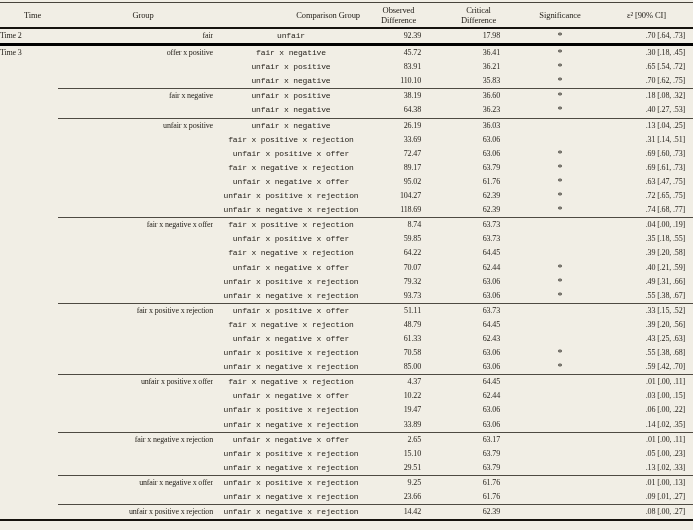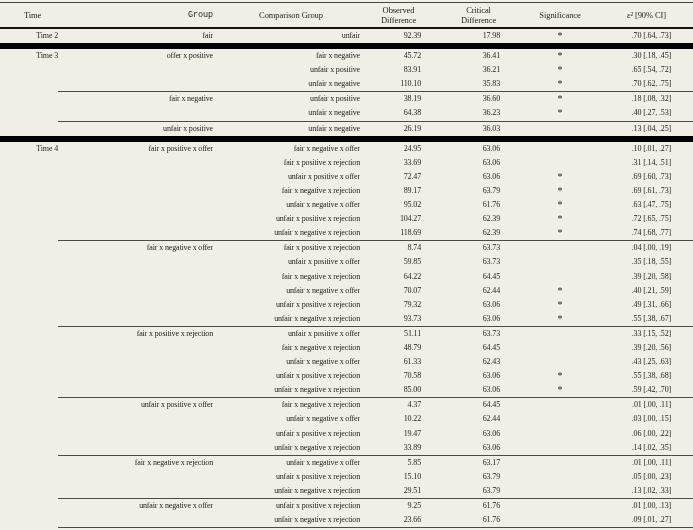--- a/index.html
+++ b/index.html
@@ -27,43 +27,43 @@
     font-size: 8.5px;
     line-height: 1.2;
     height: 24px;
     padding: 0;
     vertical-align: middle;
     white-space: pre-line;
     border-bottom: 2px solid #16130e;
     letter-spacing: -0.1px;
   }
   th.h-time  { text-align: left; padding-left: 24px; }
-  th.h-group { text-align: right; padding-left: 15px; font-family: Liberation Mono, monospace; }
-  th.h-comparison { text-align: center; padding-left: 9px; }
+  th.h-group { text-align: center; padding-left: 15px; }
+  th.h-comparison { text-align: right; padding-left: 9px; }
   th.h-observed, th.h-critical, th.h-significance, th.h-effect { text-align: center; }
 
   tbody td {
     font-size: 8px;
     height: 14.1px;
     line-height: 14.1px;
     padding: 0;
     vertical-align: middle;
     white-space: nowrap;
     overflow: hidden;
     letter-spacing: -0.15px;
   }
-  td.time        { text-align: right;  padding-left: 8px; }
+  td.time        { text-align: left;  }
   td.group       { text-align: right;  padding-left: 15px; }
-  td.comparison  { text-align: right;  padding-left: 9px; }
+  td.comparison  { text-align: center;  padding-left: 9px; font-family: Liberation Mono, monospace; }
   td.observed    { text-align: right; padding-right: 16px; }
   td.critical    { text-align: right; padding-right: 20px; }
   td.significance{ text-align: center; font-size: 10px; line-height: 14.1px; }
-  td.effect      { text-align: right; padding-right: 22px; font-family: Liberation Serif, serif; }
+  td.effect      { text-align: right; padding-right: 8px; font-family: Liberation Serif, serif; }
 
-  tr.section-start td { border-top: 6px solid #000000; }
+  tr.section-start td { border-top: 3px solid #000000; }
   tr.group-start td.ruled { border-top: 1px solid #4e4a42; }
 </style>
 </head>
 <body>
 
 <div class="page">
   <table class="stat-table">
     <colgroup>
       <col style="width:58px">
       <col style="width:155px">
@@ -143,29 +143,20 @@
         </tr>
         <tr class="group-start">
           <td class="time"></td>
           <td class="group ruled">unfair x positive</td>
           <td class="comparison ruled">unfair x negative</td>
           <td class="observed ruled">26.19</td>
           <td class="critical ruled">36.03</td>
           <td class="significance ruled"></td>
           <td class="effect ruled">.13 [.04, .25]</td>
         </tr>
-        <tr class="section-start">
-          <td class="time">Time 4</td>
-          <td class="group ruled">fair x positive x offer</td>
-          <td class="comparison ruled">fair x negative x offer</td>
-          <td class="observed ruled">24.95</td>
-          <td class="critical ruled">63.06</td>
-          <td class="significance ruled"></td>
-          <td class="effect ruled">.10 [.01, .27]</td>
-        </tr>
         <tr>
           <td class="time"></td>
           <td class="group ruled"></td>
           <td class="comparison ruled">fair x positive x rejection</td>
           <td class="observed ruled">33.69</td>
           <td class="critical ruled">63.06</td>
           <td class="significance ruled"></td>
           <td class="effect ruled">.31 [.14, .51]</td>
         </tr>
         <tr>
@@ -345,21 +336,21 @@
           <td class="comparison ruled">unfair x negative x rejection</td>
           <td class="observed ruled">33.89</td>
           <td class="critical ruled">63.06</td>
           <td class="significance ruled"></td>
           <td class="effect ruled">.14 [.02, .35]</td>
         </tr>
         <tr class="group-start">
           <td class="time"></td>
           <td class="group ruled">fair x negative x rejection</td>
           <td class="comparison ruled">unfair x negative x offer</td>
-          <td class="observed ruled">5.85</td>
+          <td class="observed ruled">2.65</td>
           <td class="critical ruled">63.17</td>
           <td class="significance ruled"></td>
           <td class="effect ruled">.01 [.00, .11]</td>
         </tr>
         <tr>
           <td class="time"></td>
           <td class="group ruled"></td>
           <td class="comparison ruled">unfair x positive x rejection</td>
           <td class="observed ruled">15.10</td>
           <td class="critical ruled">63.79</td>

